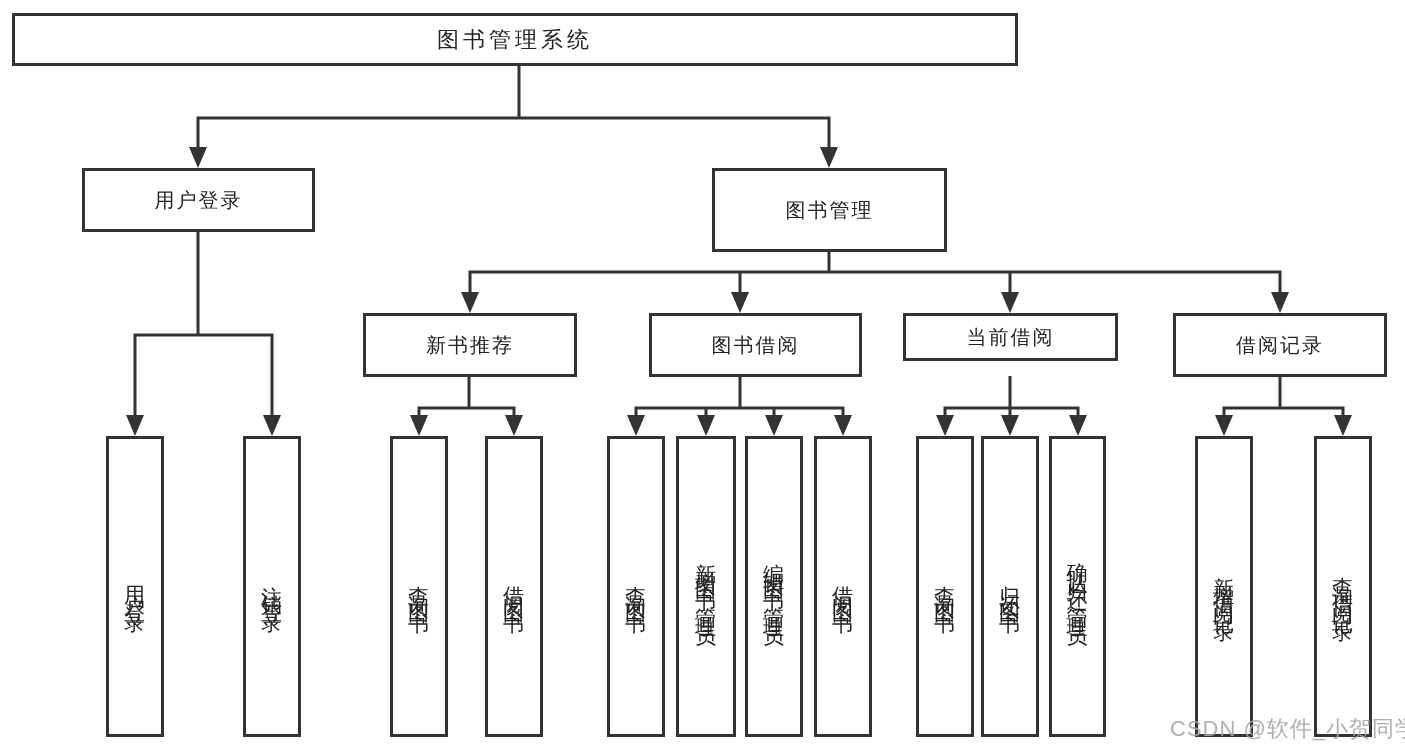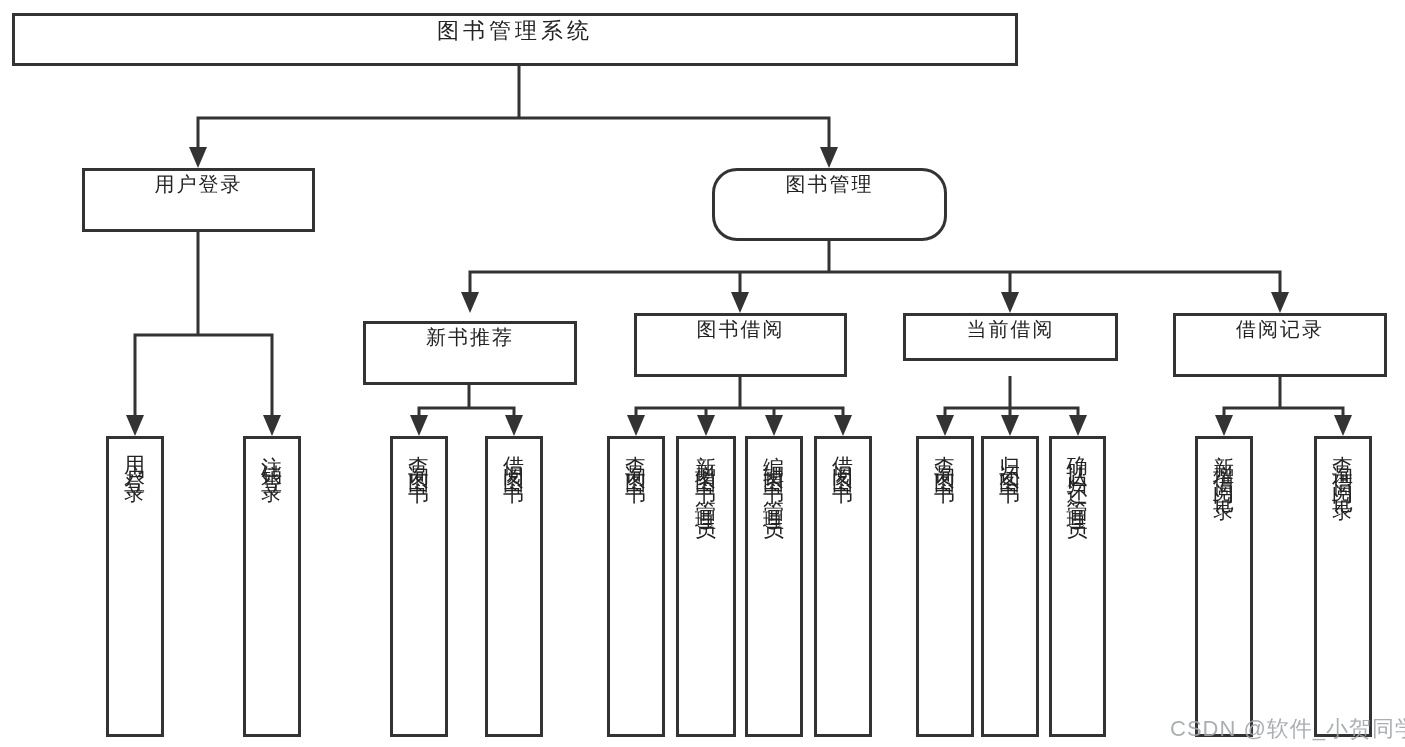--- a/index.html
+++ b/index.html
@@ -2,40 +2,40 @@
 <html><head>
 <meta charset="utf-8">
 <style>
   html,body{margin:0;padding:0;background:#fff;}
   .stage{
     position:relative;width:1405px;height:747px;background:#ffffff;overflow:hidden;
     font-family:"Liberation Sans","DejaVu Sans",sans-serif;color:#232323;
   }
   .node{
     position:absolute;box-sizing:border-box;background:#fff;border:3px solid #333;
-    display:flex;align-items:flex-start;justify-content:center;text-align:center;
+    display:flex;align-items:center;justify-content:center;text-align:center;
   }
   .hnode{font-size:20px;letter-spacing:2px;white-space:nowrap;}
   .root{font-size:22px;letter-spacing:4px;}
   .leaf{top:436px;height:301px;}
   .vtext{
     writing-mode:vertical-rl;text-orientation:mixed;
     font-size:21px;letter-spacing:9px;line-height:1;white-space:nowrap;
   }
   svg.wires{position:absolute;left:0;top:0;pointer-events:none;}
   .watermark{
     position:absolute;left:1170px;top:714px;width:235px;
     font-size:22px;color:#a2a6aa;opacity:.9;white-space:nowrap;letter-spacing:1px;
   }
   
   #n-root{left:12px;top:13px;width:1006px;height:53px;}
   #n-user-login{left:82px;top:168px;width:233px;height:64px;}
-  #n-book-mgmt{left:712px;top:168px;width:235px;height:73px;border-radius:25px;}
-  #n-new-book{left:363px;top:313px;width:214px;height:64px;margin-top:8px;}
-  #n-book-borrow{left:634px;top:313px;width:213px;height:64px;}
+  #n-book-mgmt{left:712px;top:168px;width:235px;height:84px;}
+  #n-new-book{left:363px;top:313px;width:214px;height:64px;}
+  #n-book-borrow{left:649px;top:313px;width:213px;height:64px;}
   #n-current-borrow{left:903px;top:313px;width:215px;height:48px;}
   #n-borrow-record{left:1173px;top:313px;width:214px;height:64px;}
   #n-ul-login{left:106px;width:58px;}
   #n-ul-logout{left:243px;width:58px;}
   #n-nb-query{left:390px;width:58px;}
   #n-nb-borrow{left:485px;width:58px;}
   #n-bb-query{left:607px;width:58px;}
   #n-bb-add{left:676px;width:60px;}
   #n-bb-edit{left:745px;width:58px;}
   #n-bb-borrow{left:814px;width:58px;}

